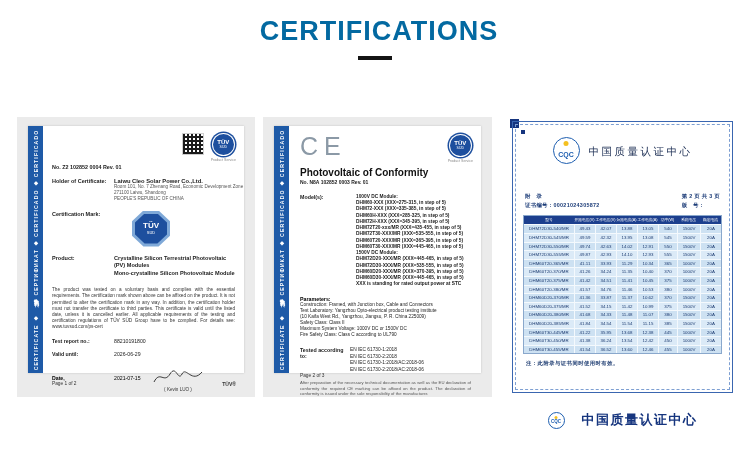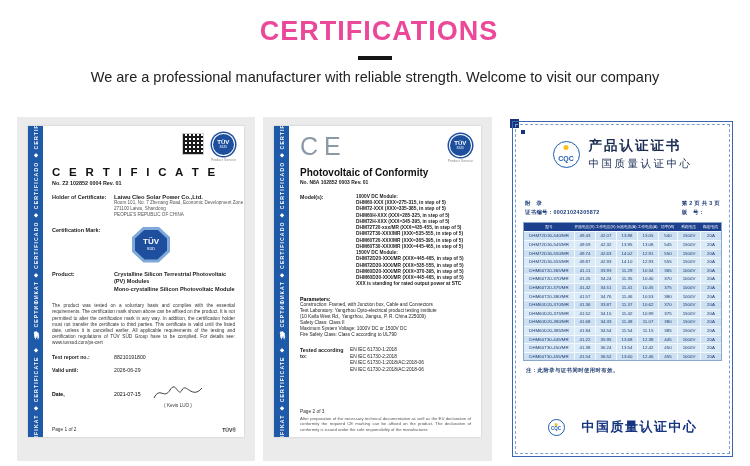--- a/index.html
+++ b/index.html
@@ -1,26 +1,26 @@
 <!DOCTYPE html>
 <html><head>
 <meta charset="utf-8">
 <style>
   * { margin:0; padding:0; box-sizing:border-box; }
   html,body { width:750px; height:466px; background:#fff; font-family:"Liberation Sans", sans-serif; overflow:hidden; }
   .stage { position:relative; width:750px; height:466px; background:#fff; }
 
   
   .hdr { position:absolute; top:16px; left:0; width:750px; text-align:center; }
-  .hdr h1 { font-size:27px; font-weight:bold; color:#ec4899; letter-spacing:1px;padding-left:8px; }
+  .hdr h1 { font-size:27px; font-weight:bold; color:#0369a1; letter-spacing:1px;padding-left:8px; }
   .hdr .rule { width:34px; height:4px; background:#141414; margin:9px auto 8px; }
   .hdr .sub { width:620px; margin:0 auto; font-size:14.5px; color:#222; line-height:1.35; }
 
   
-  .cert { position:absolute; top:117px; height:344px; background:#ebebeb; }
+  .cert { position:absolute; top:117px; height:280px; background:#ebebeb; }
   .cert1 { left:17px;  width:238px; }
   .cert2 { left:263px; width:229px; }
   .cert3 { left:508px; width:229px; background:#fff; }
   .page { position:absolute; left:11px; top:9px; right:11px; bottom:24px; background:#fff;
           box-shadow:0 0 2px rgba(0,0,0,.18); display:flex; }
   .vband { width:15px; background:#1e5aa7; display:flex; align-items:center; justify-content:center; overflow:hidden; }
   .vband span { writing-mode:vertical-rl; transform:rotate(180deg); color:#fff; font-weight:bold;
                 font-size:5.2px; letter-spacing:1.1px; white-space:nowrap; }
   .pbody { flex:1; display:flex; flex-direction:column; min-width:0; }
 
@@ -105,40 +105,38 @@
   .c3-org { font-size:13px; font-weight:bold; color:#16357e; letter-spacing:1.5px; }
 </style>
 </head>
 <body>
 
 <div class="stage">
 
   <div class="hdr">
     <h1>CERTIFICATIONS</h1>
     <div class="rule"></div>
-    <div class="sub">We are a professional manufacturer with reliable strength. Welcome to visit our company</div>
   </div>
 
   <div class="cert cert1">
     <div class="page">
       <div class="vband">
         <span>CERTIFIKAT ◆ CERTIFICATE ◆ 认证证书 ◆ СЕРТИФИКАТ ◆ CERTIFICADO ◆ CERTIFICADO ◆ CERTIFICAT</span>
       </div>
       <div class="pbody">
         <div class="c1-top">
           <div class="qr"></div>
           <div class="tuv-wrap">
             <div class="tuv-logo">
               <b>TÜV</b>
               <i>SÜD</i>
             </div>
             <div class="tuv-cap">Product Service</div>
           </div>
         </div>
-        <div class="c1-title">C E R T I F I C A T E</div>
         <div class="c1-no">No. Z2 102852 0004 Rev. 01</div>
 
         <div class="c1-row">
           <div class="c1-label">Holder of Certificate:</div>
           <div>
             <div class="c1-name">Laiwu Cleo Solar Power Co.,Ltd.</div>
             <div class="c1-addr">
 
             <div>Room 101, No. 7 Zhenang Road, Economic Development Zone</div>
                 <div>271100 Laiwu, Shandong</div>
@@ -274,21 +272,20 @@
     <div class="c3-corner2"></div>
     <div class="c3-frame"></div>
     <div class="c3-frame2"></div>
     <div class="c3-body">
       <div class="c3-head">
         <div class="cqc cqc-big">
           <span class="dot"></span>
           <b>CQC</b>
         </div>
         <div>
-          <div class="c3-title">产品认证证书</div>
           <div class="c3-sub">中国质量认证中心</div>
         </div>
       </div>
 
       <div class="c3-meta">
         <div class="blk">
           <div>附　录</div>
           <div>证书编号：00021024305872</div>
         </div>
         <div class="blk" style="text-align:left;">

